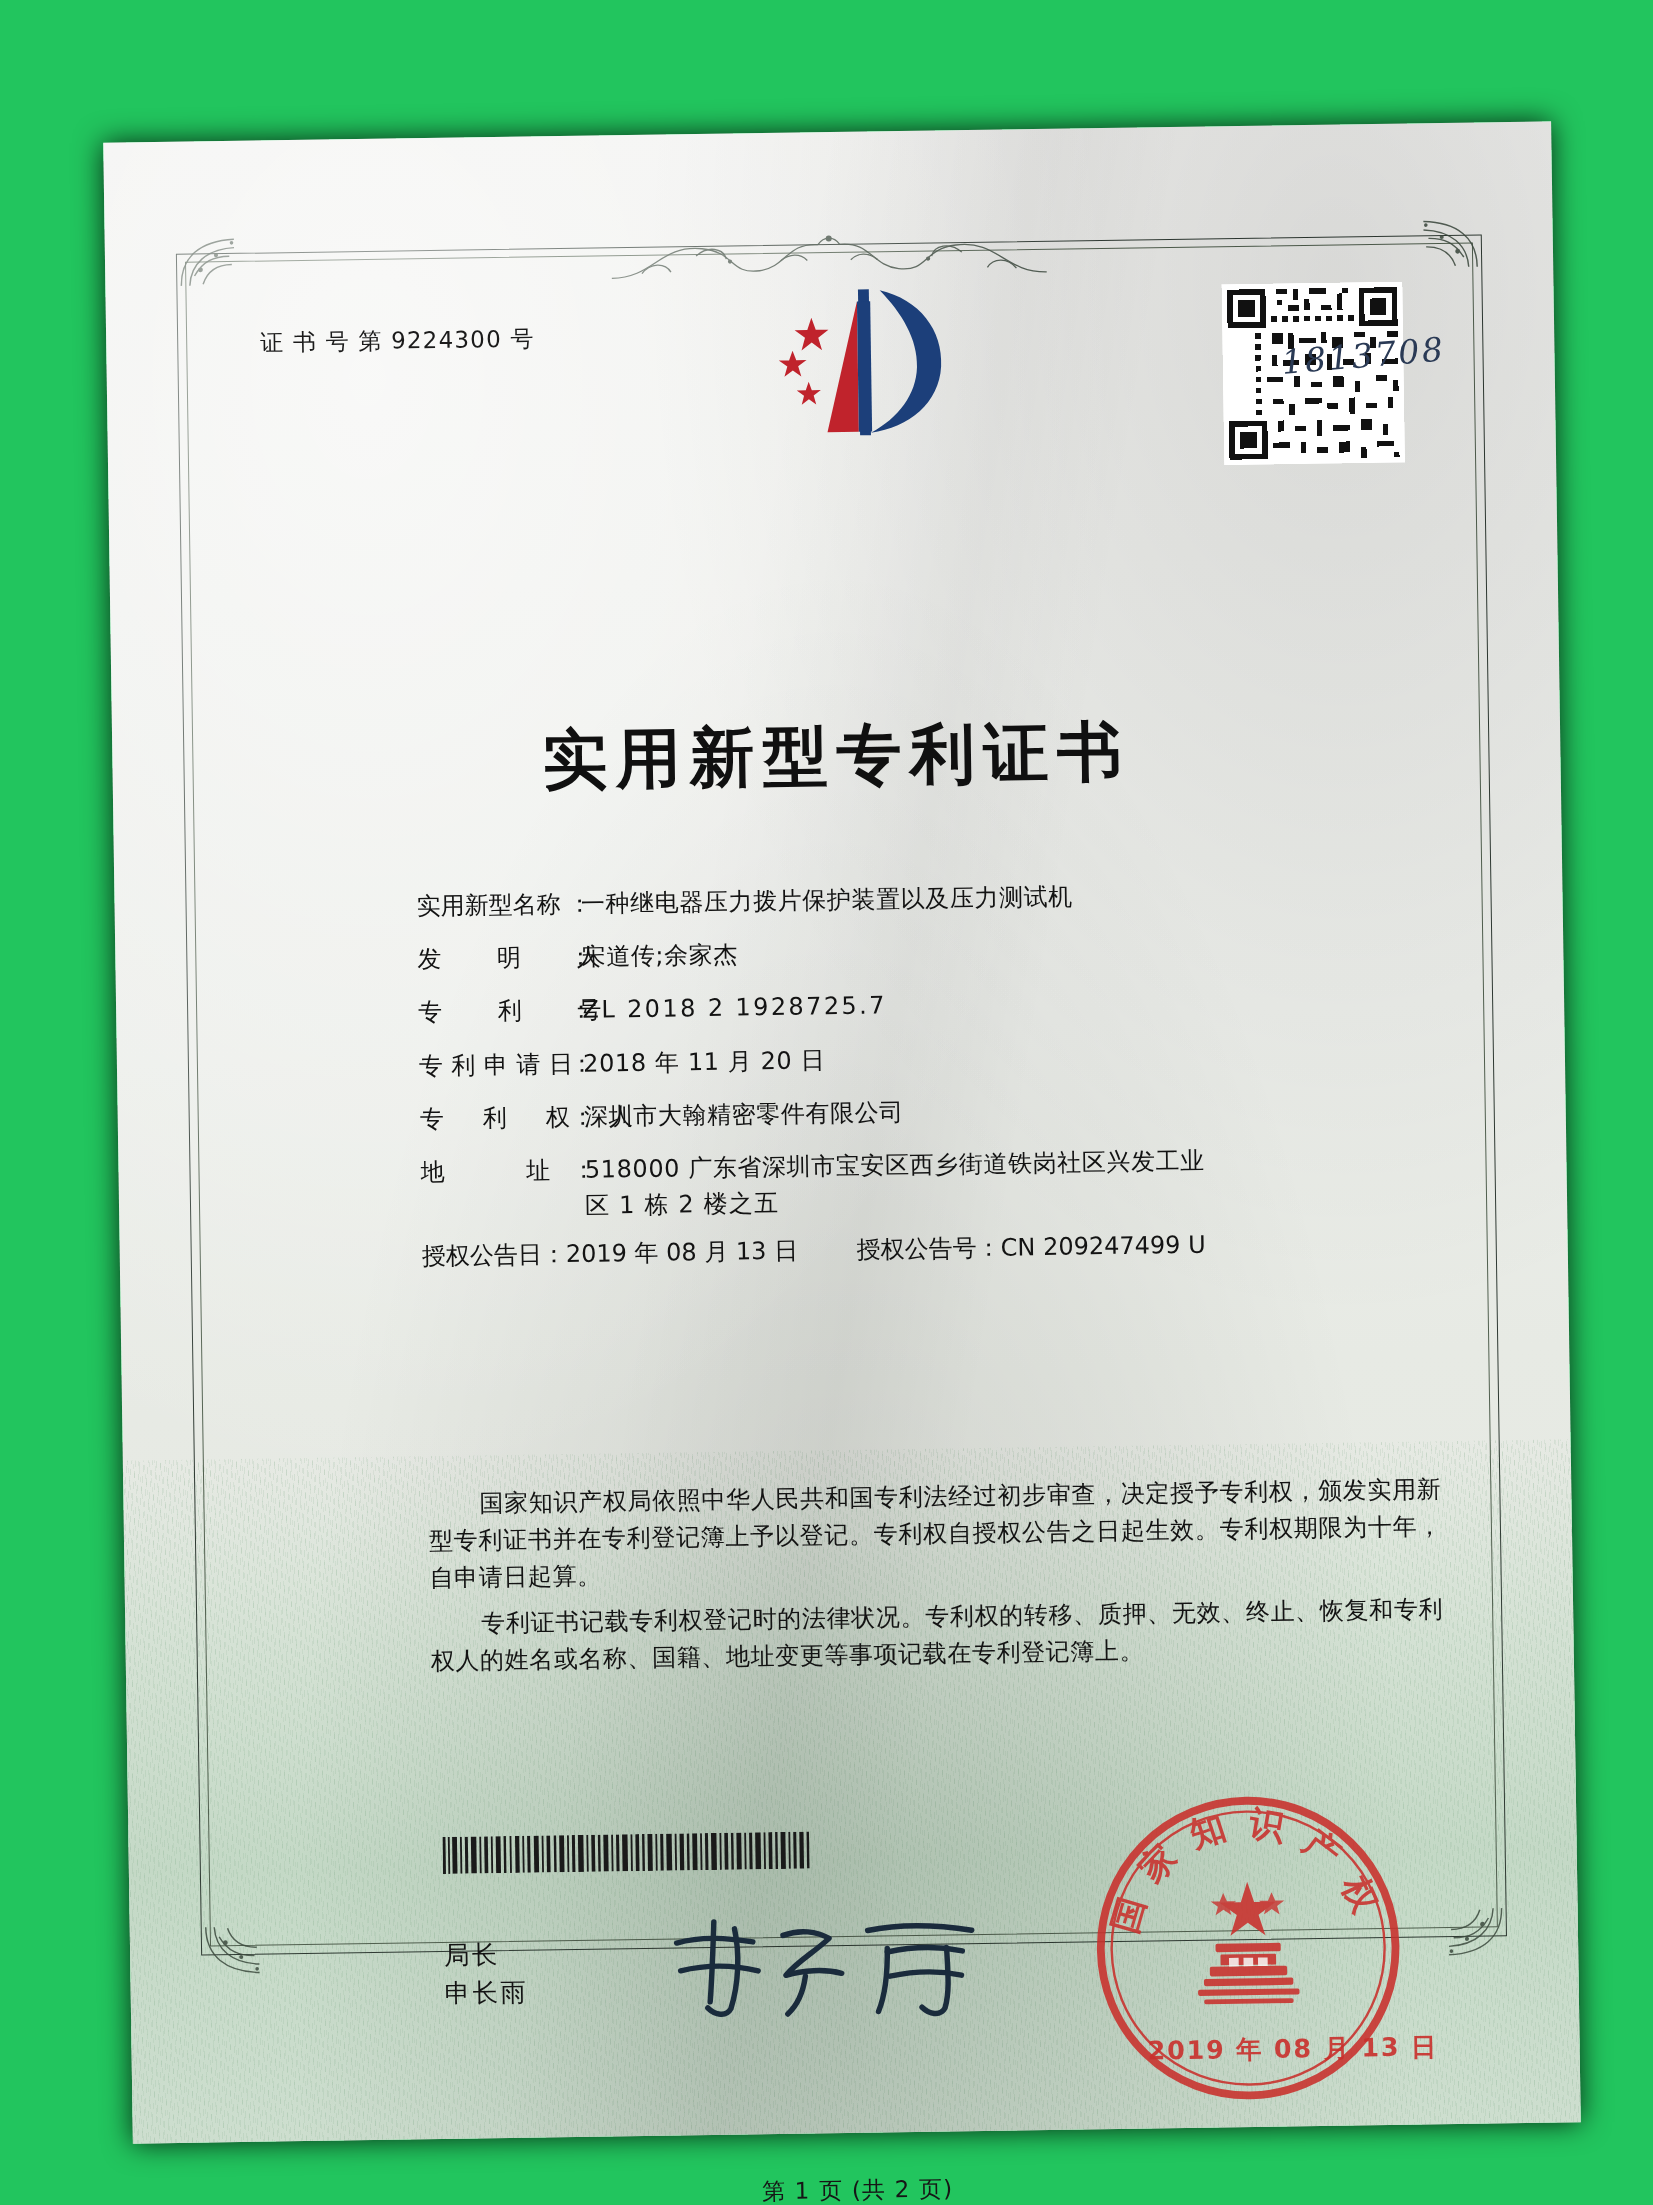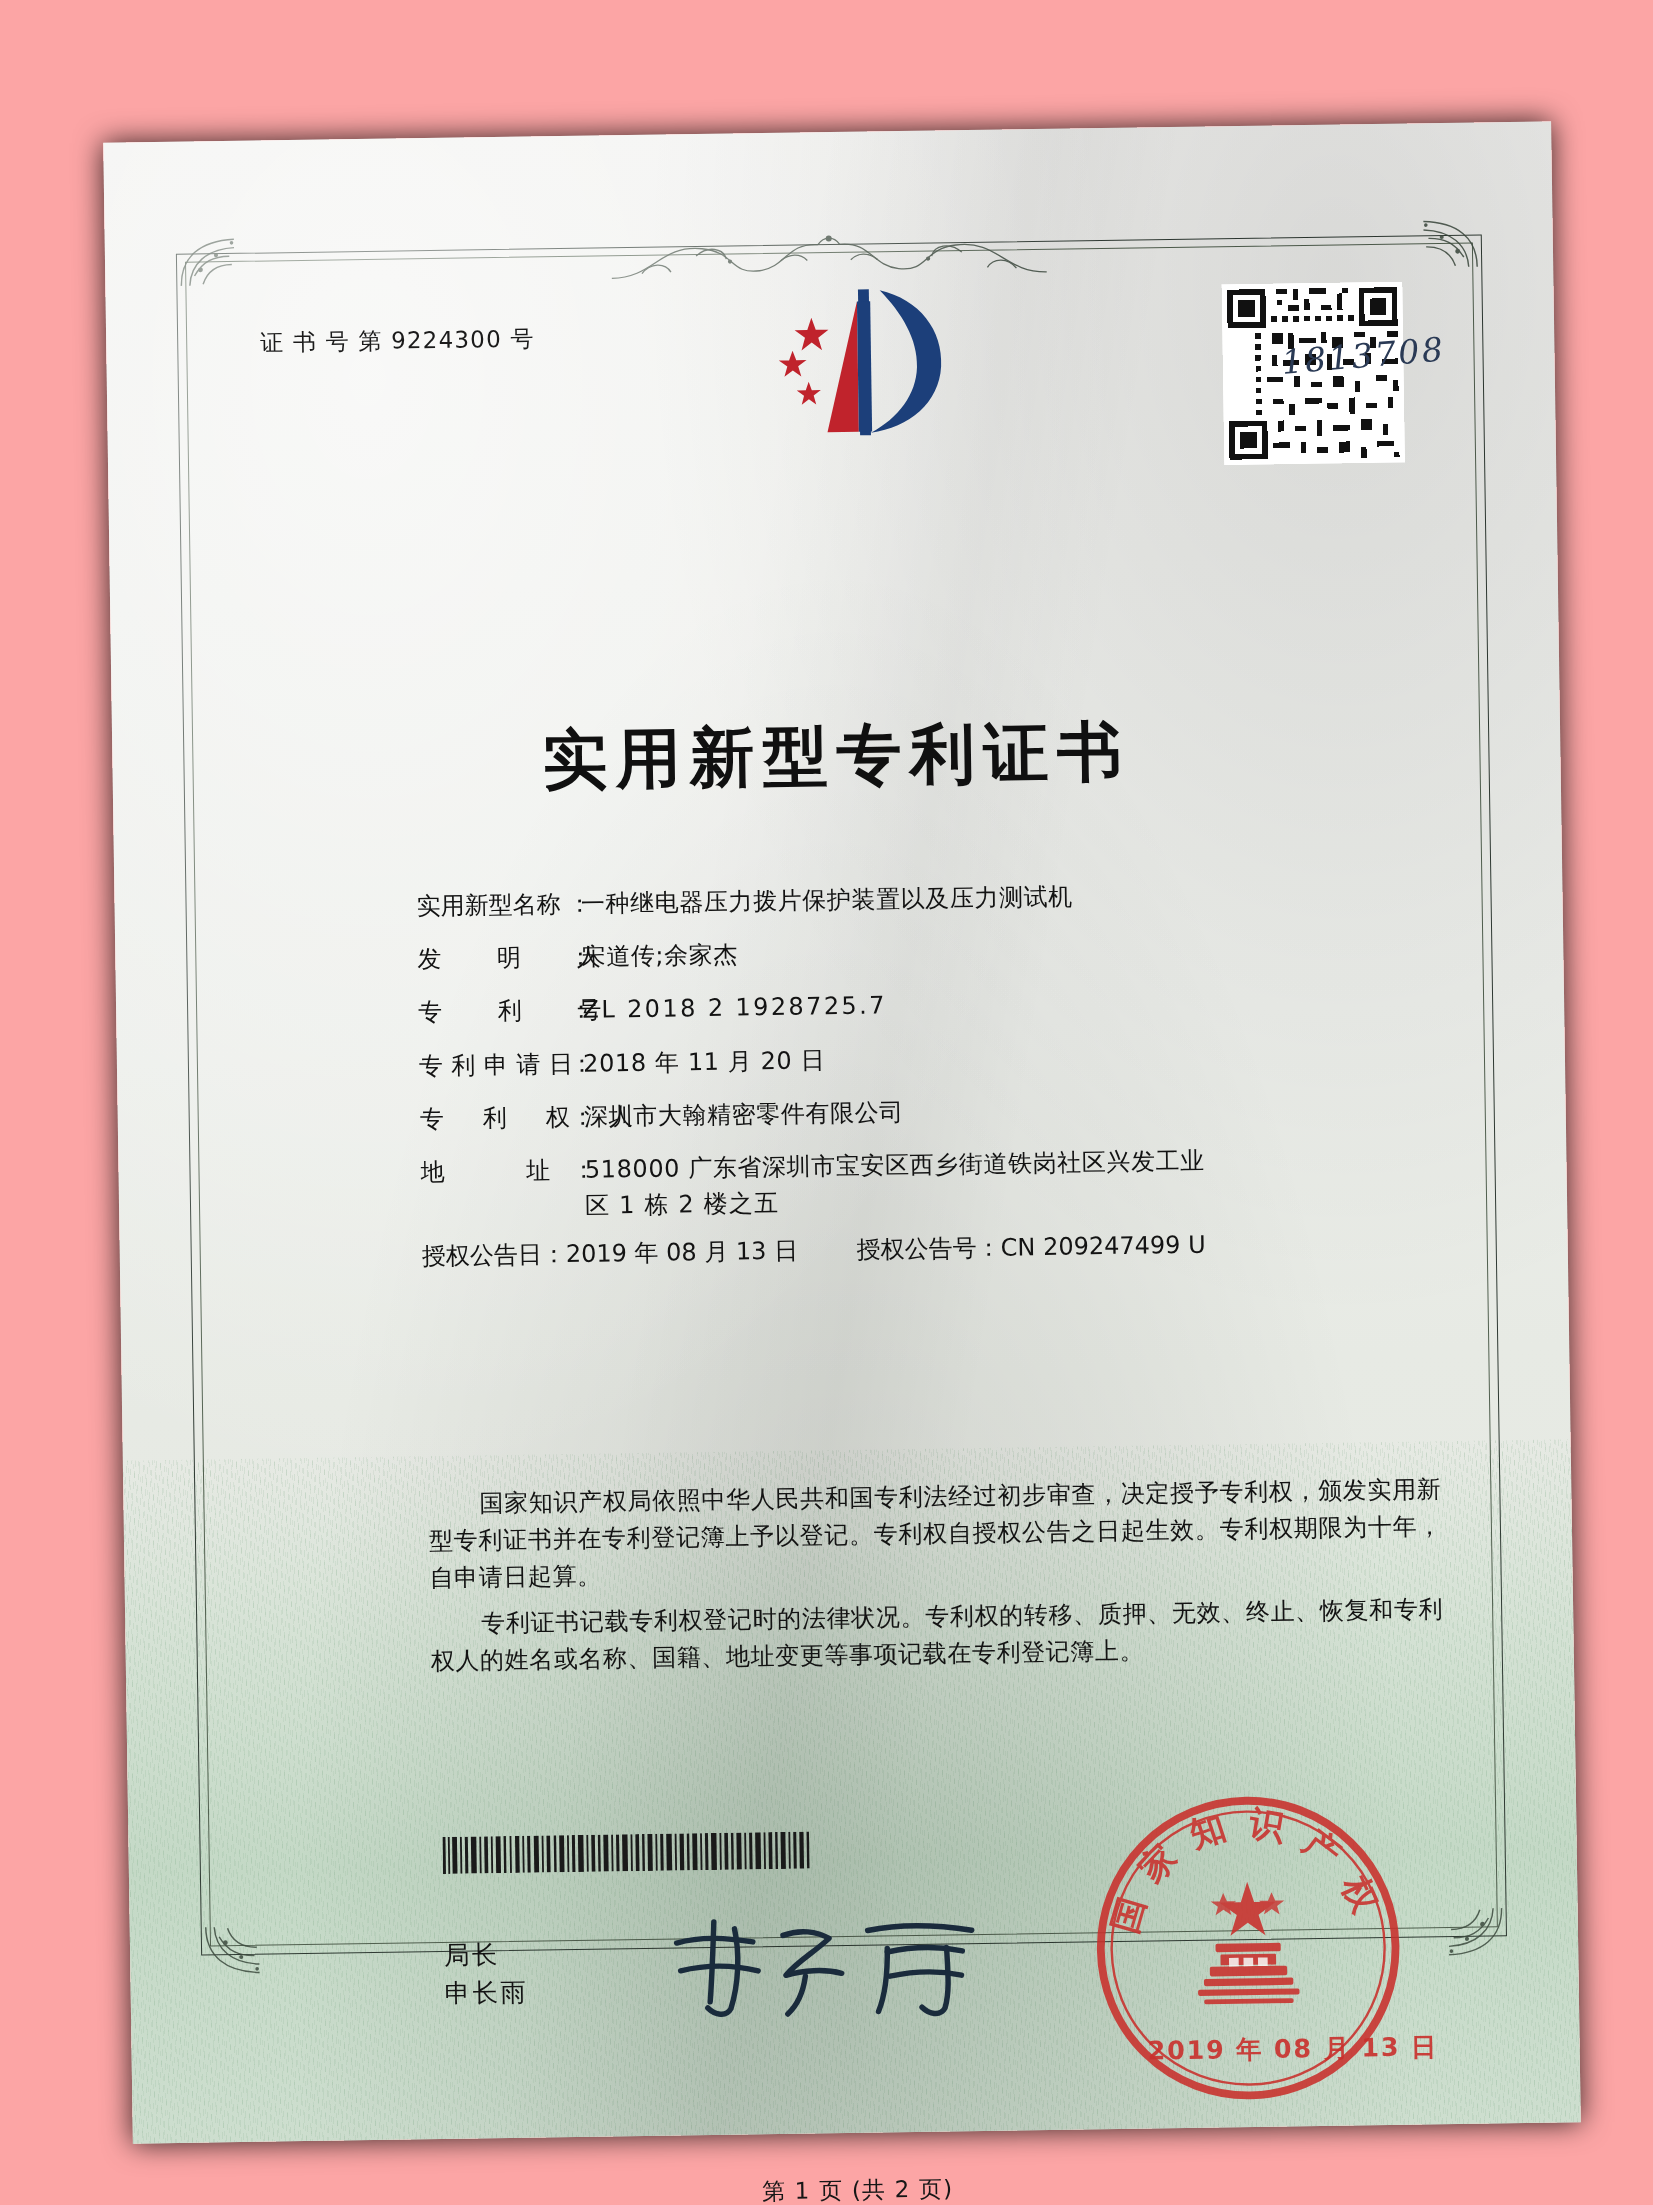--- a/index.html
+++ b/index.html
@@ -13,21 +13,21 @@
     overflow: hidden;
     font-family: "DejaVu Sans", sans-serif;
   }
 
   
   #photo {
     position: absolute;
     left: 0; top: 0;
     width: 1654px;
     height: 2205px;
-    background: #fca5a5;
+    background: #22c55e;
   }
 
   .sheet {
     position: absolute;
     left: 118px;
     top: 132px;
     width: 1448px;
     height: 2001px;
     background: linear-gradient(178deg, #f2f2f0 0%, #eceeea 45%, #e7eae4 62%, #e3e8e0 100%);
     transform: rotate(-0.85deg);

